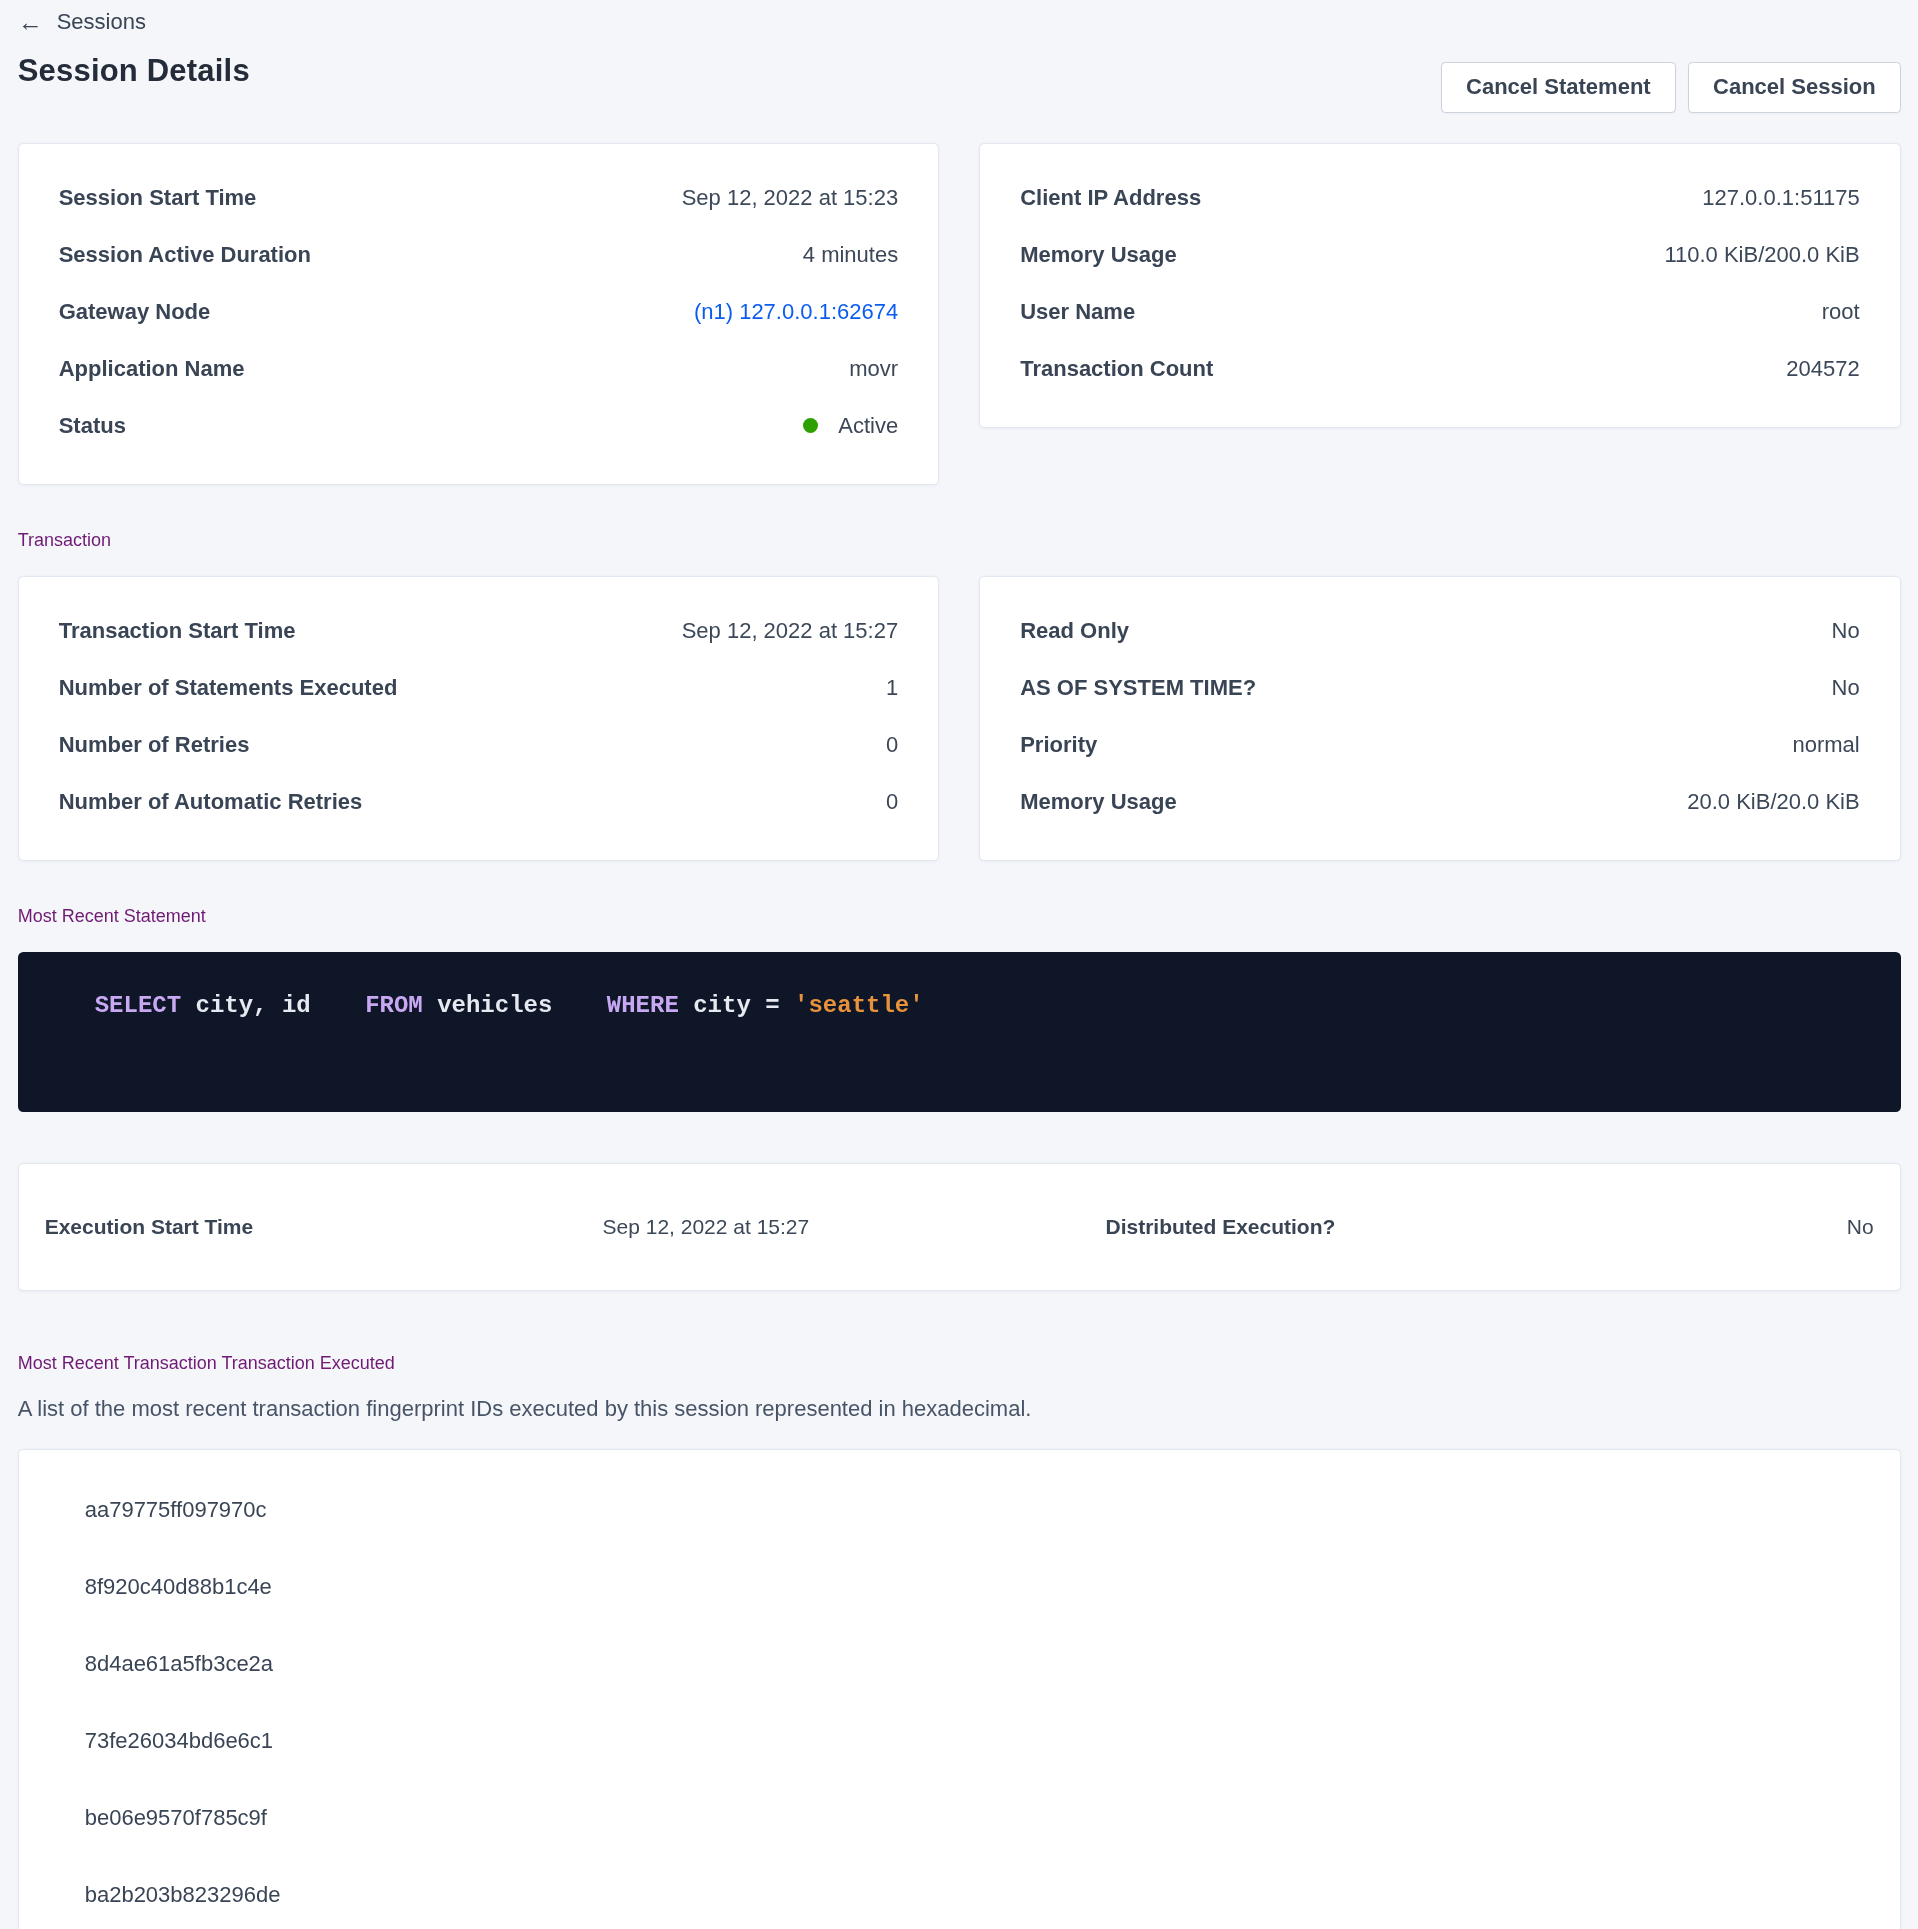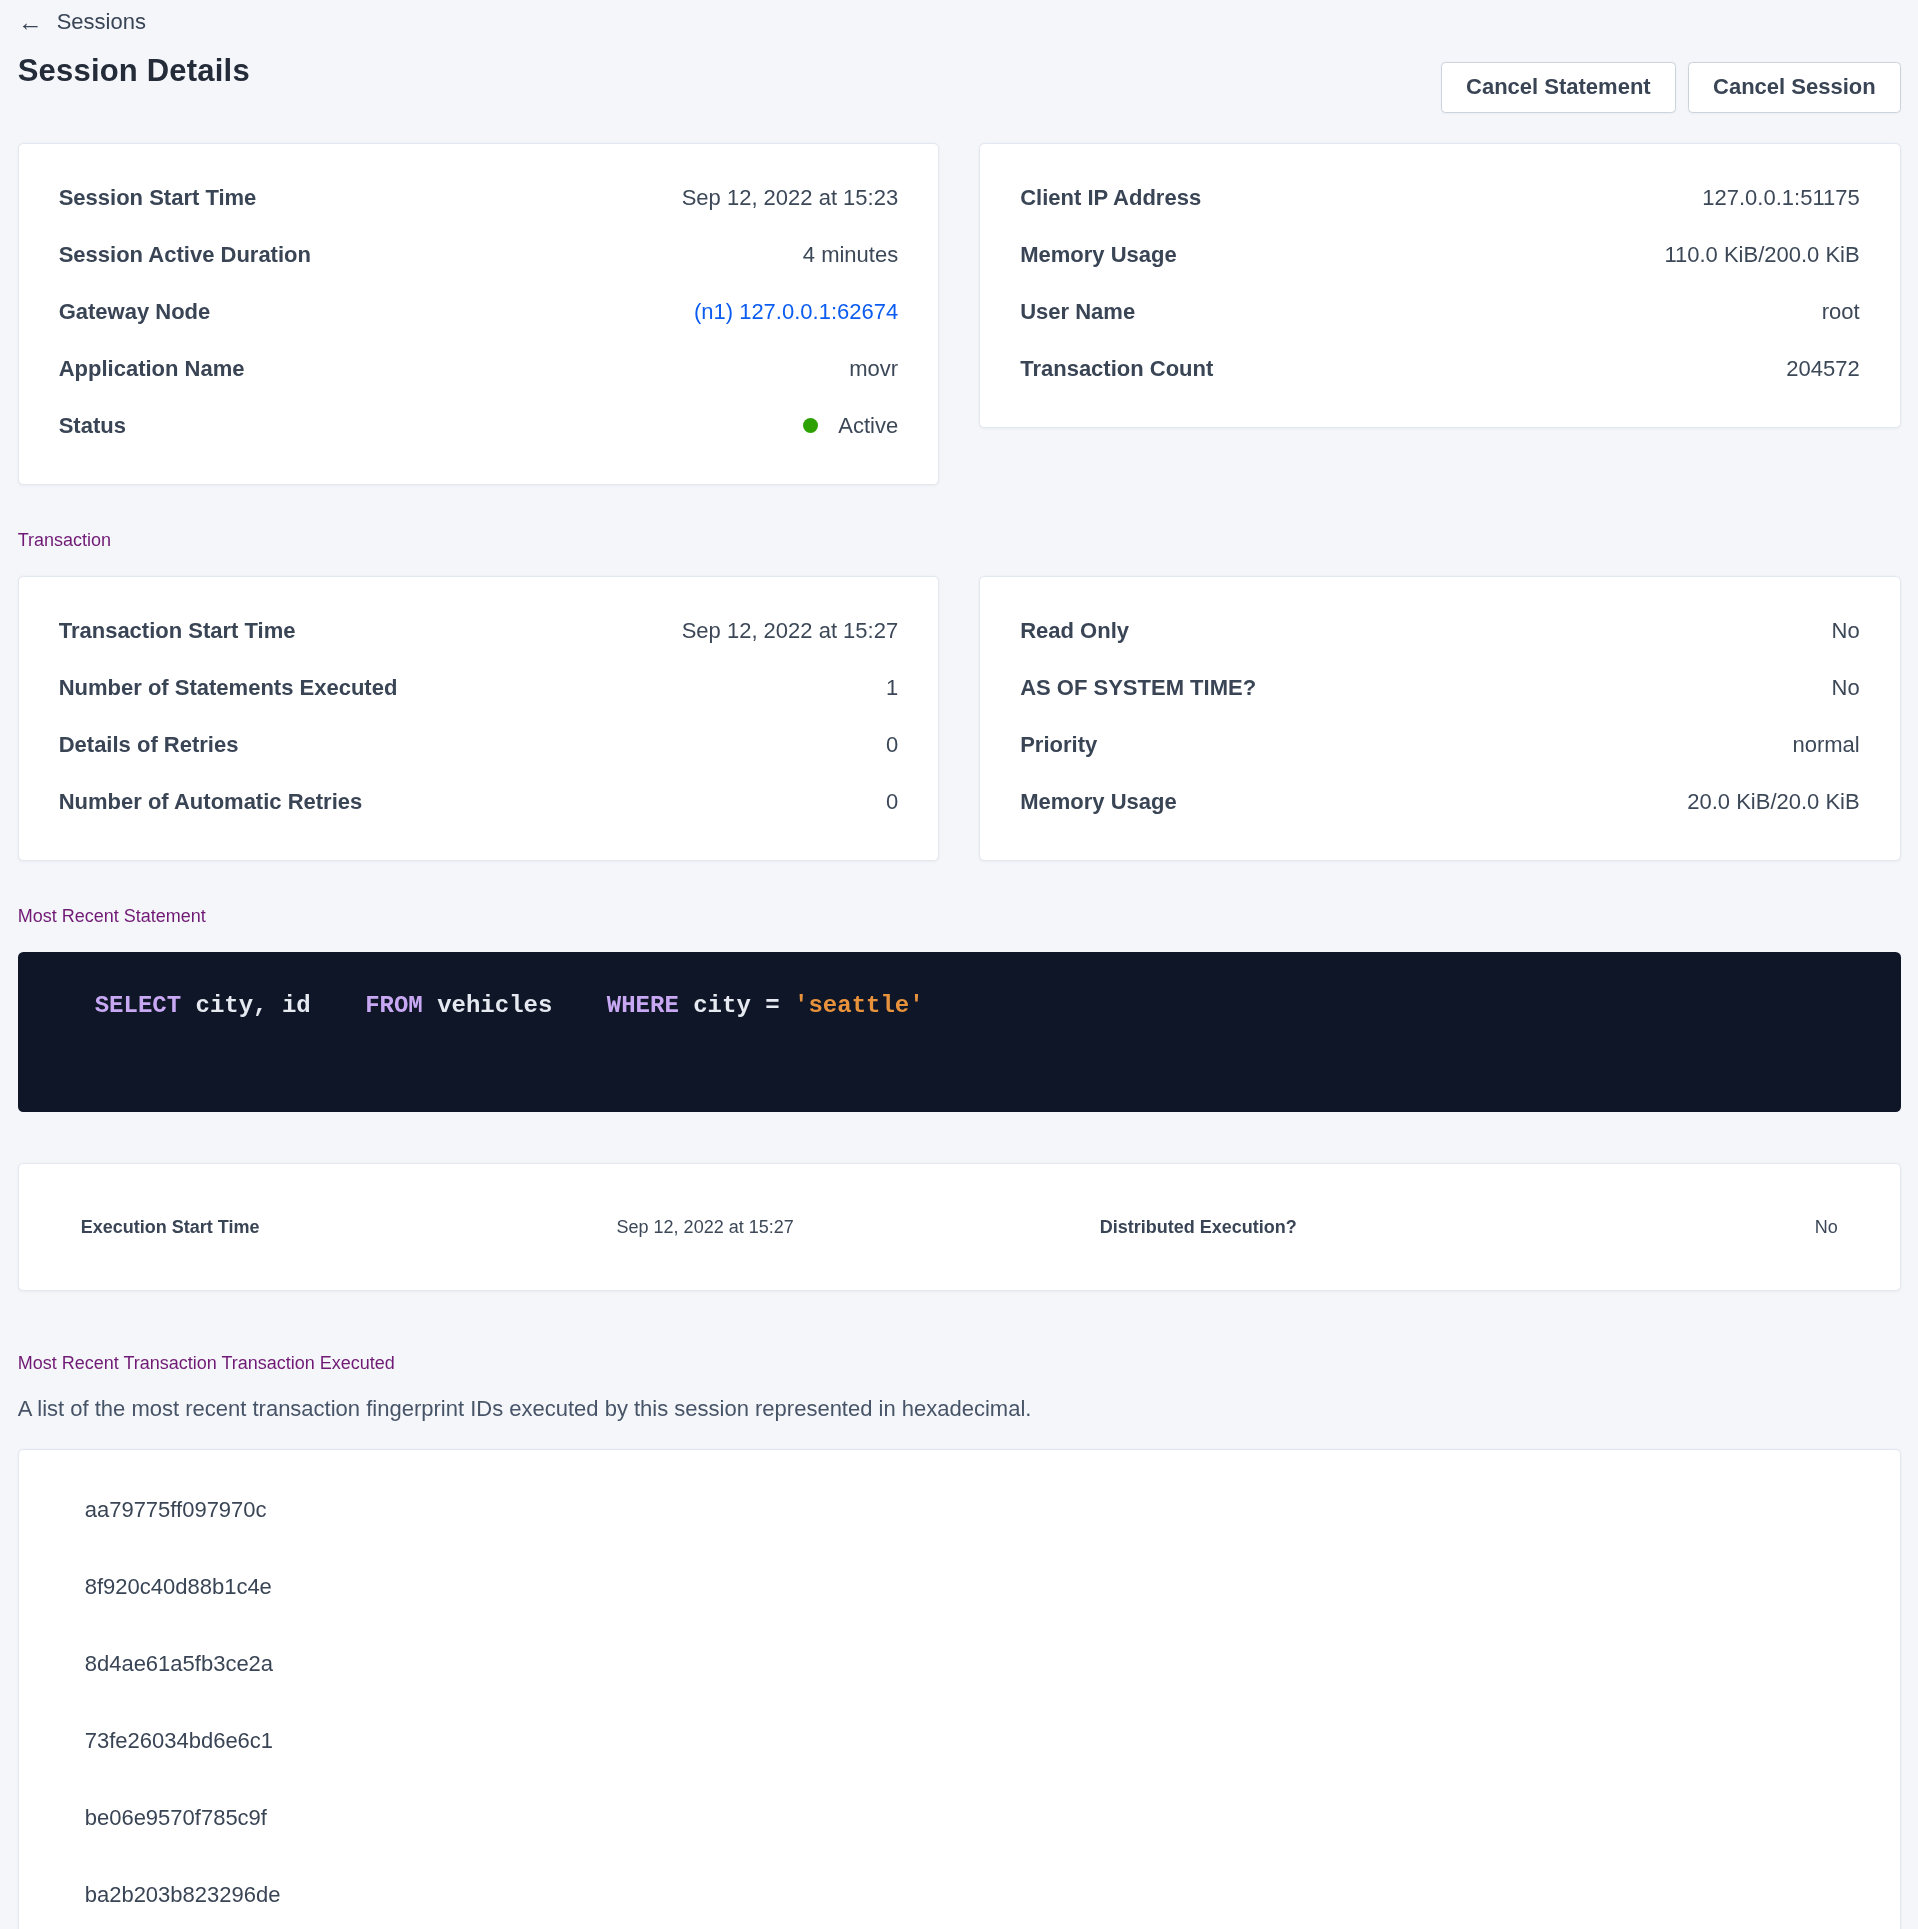--- a/index.html
+++ b/index.html
@@ -76,25 +76,25 @@
     font-family: "Liberation Mono", "DejaVu Sans Mono", monospace;
     font-size: 24px; font-weight: 700; white-space: pre; line-height: 30px;
   }
   .tok-kw { color: #c9a8f3; margin-left: 40px; }
   .tok-plain { color: #e6e9f0; }
   .tok-str { color: #e8923c; }
 
   
   .execution-card {
     margin-top: 51px;
-    padding: 48px 62px;
+    padding: 48px 26px;
     display: grid;
     grid-template-columns: 30.5% 27.5% 25% 17%;
     align-items: center;
-    font-size: 18px; line-height: 30px;
+    font-size: 21px; line-height: 30px;
   }
   .execution-card .kv-value { text-align: left; }
   .execution-card .kv-value.right { text-align: right; }
 
   
   .subtitle { font-size: 22px; color: #475467; margin-top: 17.7px; line-height: 26.6px; }
   .fingerprints-card { margin-top: 26.6px; padding: 21px 40px 7px 66px; }
   .fingerprints-card ul { list-style: none; }
   .fingerprints-card li { padding: 26px 0; font-size: 22px; color: #394455; line-height: 25px; }
 </style>
@@ -169,21 +169,21 @@
     <div class="card kv-card">
       <div class="kv-row">
         <span class="kv-label">Transaction Start Time</span>
         <span class="kv-value">Sep 12, 2022 at 15:27</span>
       </div>
       <div class="kv-row">
         <span class="kv-label">Number of Statements Executed</span>
         <span class="kv-value">1</span>
       </div>
       <div class="kv-row">
-        <span class="kv-label">Details of Retries</span>
+        <span class="kv-label">Number of Retries</span>
         <span class="kv-value">0</span>
       </div>
       <div class="kv-row">
         <span class="kv-label">Number of Automatic Retries</span>
         <span class="kv-value">0</span>
       </div>
     </div>
 
     <div class="card kv-card">
       <div class="kv-row">

